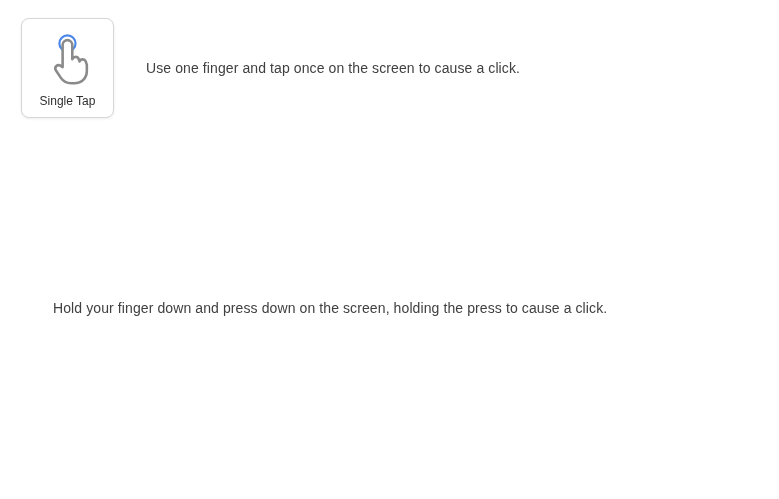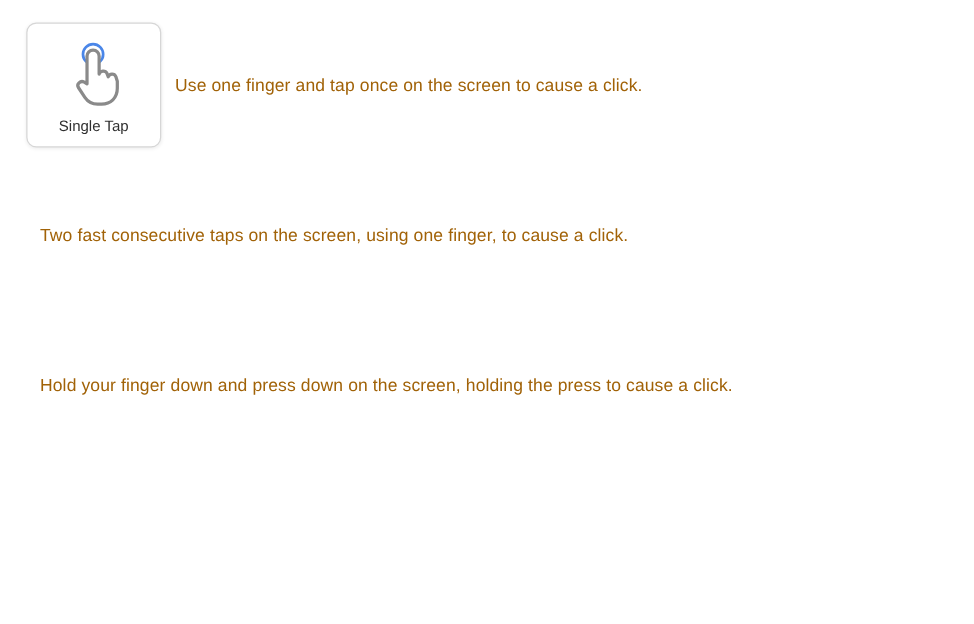--- a/index.html
+++ b/index.html
@@ -18,21 +18,21 @@
     box-sizing: border-box;
     overflow: hidden;
   }
   .gesture-row {
     display: flex;
     align-items: center;
     height: 100px;
     margin-bottom: 20px;
   }
   .gesture-card {
-    width: 108px;
+    width: 93px;
     height: 100px;
     box-sizing: border-box;
     background: #ffffff;
     border: 1px solid #d6d6d6;
     border-radius: 8px;
     box-shadow: 0 1px 3px rgba(0,0,0,0.07);
     display: flex;
     flex-direction: column;
     align-items: center;
     flex: none;
@@ -50,23 +50,23 @@
     height: 56px;
     display: block;
   }
   .card-label {
     font-size: 12px;
     color: #2f2f2f;
     margin-bottom: 9px;
     white-space: nowrap;
   }
   .gesture-desc {
-    margin-left: 11px;
+    margin-left: 32px;
     font-size: 14px;
-    color: #a16207;
+    color: #404040;
     letter-spacing: 0.1px;
   }
   .hand {
     fill: #ffffff;
     stroke: #8a8a8a;
     stroke-width: 2.4;
     stroke-linejoin: round;
     stroke-linecap: round;
   }
   .ring {
@@ -103,21 +103,20 @@
             c-4.4 0 -7.3 -1.7 -9.5 -5 l-4.7 -7.1
             c-1.8 -2.7 1.3 -5.7 4.3 -4.2 z"></path>
         </svg>
       </div>
       <div class="card-label">Single Tap</div>
     </div>
     <div class="gesture-desc">Use one finger and tap once on the screen to cause a click.</div>
   </div>
 
   <div class="gesture-row">
-    <div class="gesture-desc">Two fast consecutive taps on the screen, using one finger, to cause a click.</div>
   </div>
 
   <div class="gesture-row">
     <div class="gesture-desc">Hold your finger down and press down on the screen, holding the press to cause a click.</div>
   </div>
 
   <div class="gesture-row">
   </div>
 
 </div>

